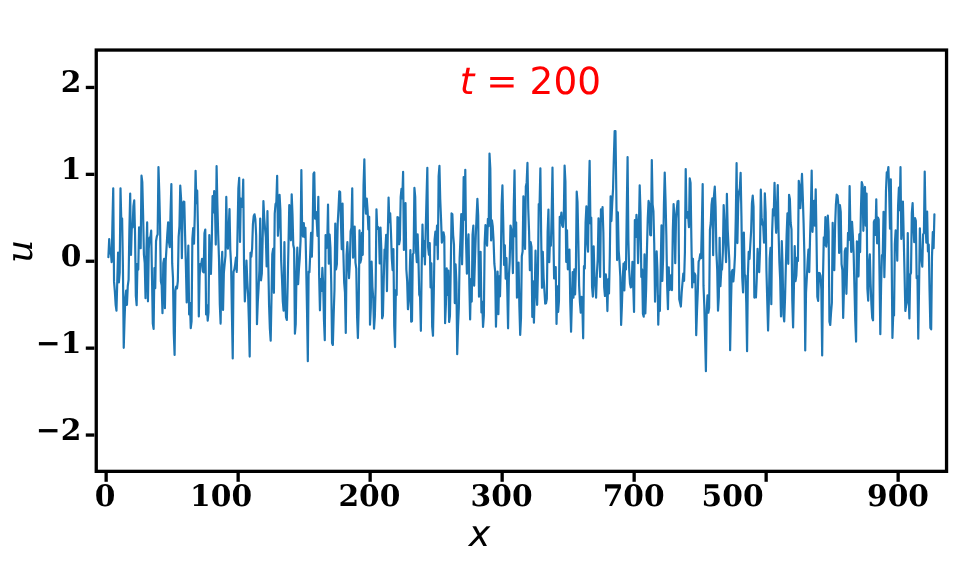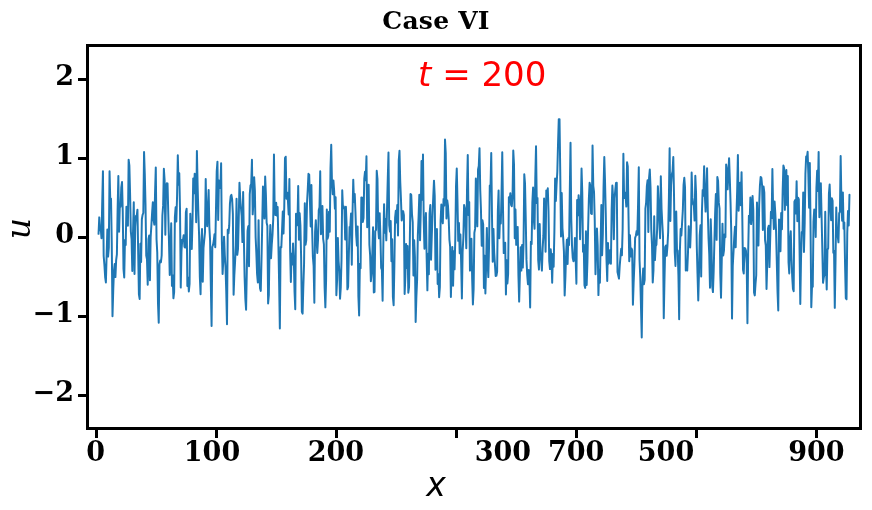--- a/index.html
+++ b/index.html
@@ -152,21 +152,20 @@
     font-size: 33px;
     color: #000000;
     line-height: 1;
   }
 </style>
 </head>
 <body>
 
 <div id="figure">
 
-  <div id="chart-title">Case VI</div>
 
   <div id="ytick-labels">
       <div class="ytick-label" style="top: 62.449px;">2</div>
       <div class="ytick-label" style="top: 141.224px;">1</div>
       <div class="ytick-label" style="top: 220px;">0</div>
       <div class="ytick-label" style="top: 298.776px;">−1</div>
       <div class="ytick-label" style="top: 377.551px;">−2</div>
     </div>
   <div id="ytick-marks">
       <div class="tick-mark ytick-mark" style="top: 78.449px;"></div>
@@ -188,23 +187,23 @@
       <div class="tick-mark xtick-mark" style="left: 94.6099px;"></div>
       <div class="tick-mark xtick-mark" style="left: 214.734px;"></div>
       <div class="tick-mark xtick-mark" style="left: 334.858px;"></div>
       <div class="tick-mark xtick-mark" style="left: 454.981px;"></div>
       <div class="tick-mark xtick-mark" style="left: 575.105px;"></div>
       <div class="tick-mark xtick-mark" style="left: 695.229px;"></div>
       <div class="tick-mark xtick-mark" style="left: 815.353px;"></div>
     </div>
   <div id="xtick-labels">
       <div class="xtick-label" style="left: 95.6099px;">0</div>
-      <div class="xtick-label" style="left: 212px;">100</div>
+      <div class="xtick-label" style="left: 201px;">100</div>
       <div class="xtick-label" style="left: 335.858px;">200</div>
-      <div class="xtick-label" style="left: 455.981px; margin-left: 47px;">300</div>
+      <div class="xtick-label" style="left: 455.981px;">300</div>
       <div class="xtick-label" style="left: 576.105px;">700</div>
       <div class="xtick-label" style="left: 666px;">500</div>
       <div class="xtick-label" style="left: 816.353px;">900</div>
     </div>
 
   <div id="xlabel">x</div>
 
   <div id="time-annotation" style="color: rgb(255, 0, 0);">
     <span class="sym">t</span><span> = </span><span>200</span>
   </div>

